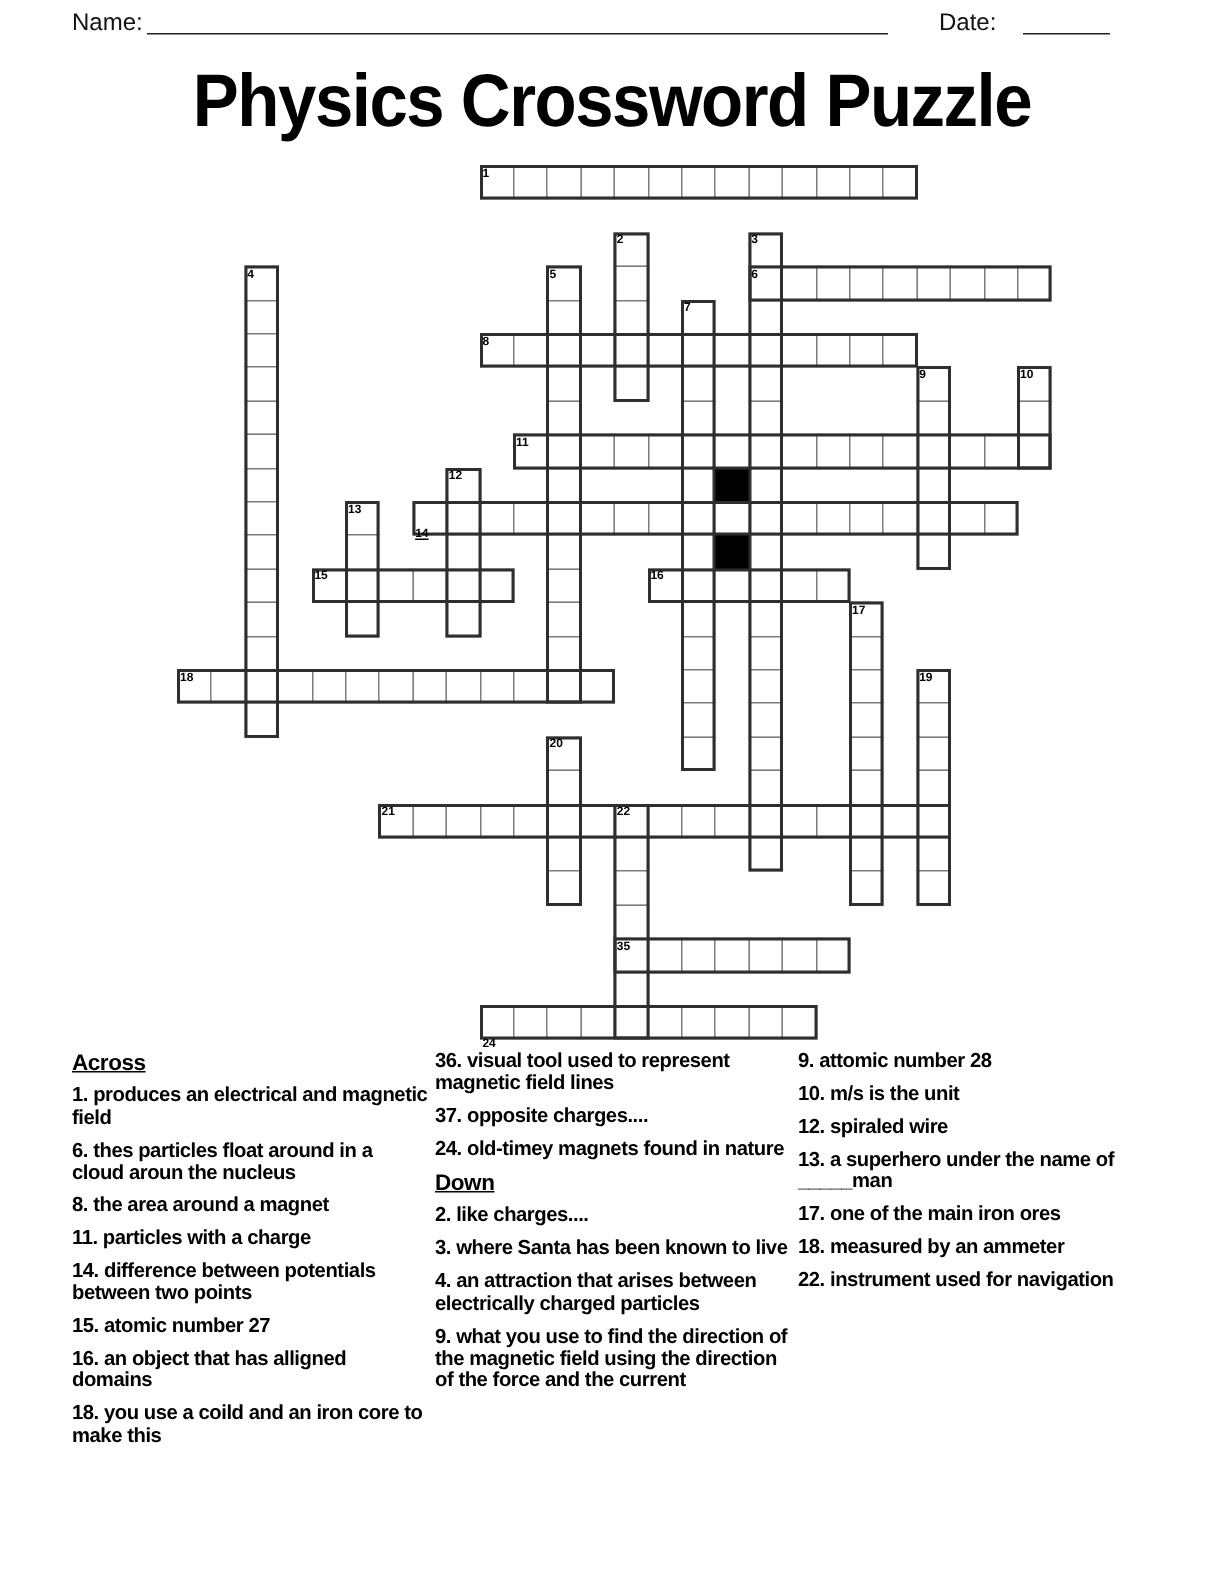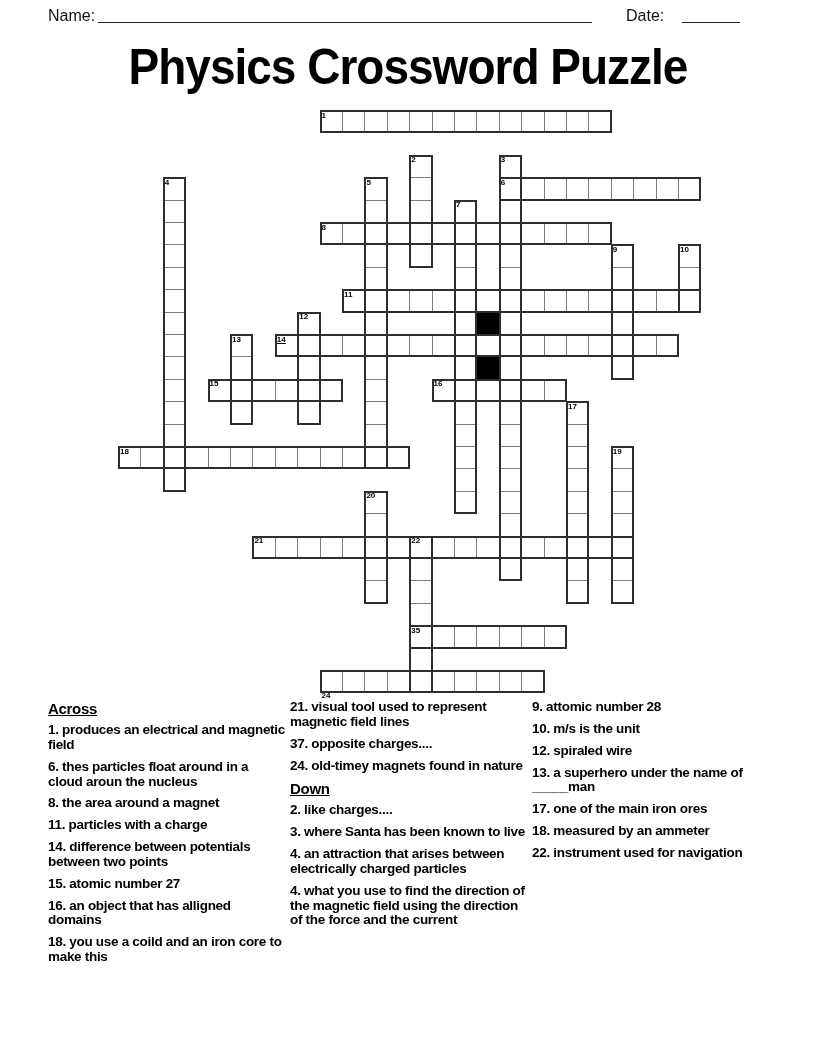--- a/index.html
+++ b/index.html
@@ -273,21 +273,21 @@
       <div class="black-cell" style="left: 358.4px; top: 246.4px; width: 23.4px; height: 23.4px;"></div>
       <div class="word-outline" style="left: 201.6px; top: 0px; width: 292.2px; height: 23.4px;"></div>
       <div class="cell-number" style="left: 201.6px; top: 0px;">1</div>
       <div class="word-outline" style="left: 380.8px; top: 67.2px; width: 202.6px; height: 23.4px;"></div>
       <div class="cell-number" style="left: 380.8px; top: 67.2px;">6</div>
       <div class="word-outline" style="left: 201.6px; top: 112px; width: 292.2px; height: 23.4px;"></div>
       <div class="cell-number" style="left: 201.6px; top: 112px;">8</div>
       <div class="word-outline" style="left: 224px; top: 179.2px; width: 359.4px; height: 23.4px;"></div>
       <div class="cell-number" style="left: 224px; top: 179.2px;">11</div>
       <div class="word-outline" style="left: 156.8px; top: 224px; width: 404.2px; height: 23.4px;"></div>
-      <div class="cell-number" style="left: 156.8px; top: 224px; text-decoration: underline;">14</div>
+      <div class="cell-number" style="left: 156.8px; top: 240px; text-decoration: underline;">14</div>
       <div class="word-outline" style="left: 89.6px; top: 268.8px; width: 135.4px; height: 23.4px;"></div>
       <div class="cell-number" style="left: 89.6px; top: 268.8px;">15</div>
       <div class="word-outline" style="left: 313.6px; top: 268.8px; width: 135.4px; height: 23.4px;"></div>
       <div class="cell-number" style="left: 313.6px; top: 268.8px;">16</div>
       <div class="word-outline" style="left: 0px; top: 336px; width: 292.2px; height: 23.4px;"></div>
       <div class="cell-number" style="left: 0px; top: 336px;">18</div>
       <div class="word-outline" style="left: 134.4px; top: 425.6px; width: 381.8px; height: 23.4px;"></div>
       <div class="cell-number" style="left: 134.4px; top: 425.6px;">21</div>
       <div class="word-outline" style="left: 291.2px; top: 515.2px; width: 157.8px; height: 23.4px;"></div>
       <div class="cell-number" style="left: 291.2px; top: 515.2px;">35</div>
@@ -326,28 +326,28 @@
       <div class="clue-item">1. produces an electrical and magnetic field</div>
       <div class="clue-item">6. thes particles float around in a cloud aroun the nucleus</div>
       <div class="clue-item">8. the area around a magnet</div>
       <div class="clue-item">11. particles with a charge</div>
       <div class="clue-item">14. difference between potentials between two points</div>
       <div class="clue-item">15. atomic number 27</div>
       <div class="clue-item">16. an object that has alligned domains</div>
       <div class="clue-item">18. you use a coild and an iron core to make this</div>
     </div>
   <div class="clue-col" id="clue-col-2">
-      <div class="clue-item">21. visual tool used to represent magnetic field lines</div>
+      <div class="clue-item">36. visual tool used to represent magnetic field lines</div>
       <div class="clue-item">37. opposite charges....</div>
       <div class="clue-item">24. old-timey magnets found in nature</div>
       <div class="clue-header">Down</div>
       <div class="clue-item">2. like charges....</div>
       <div class="clue-item">3. where Santa has been known to live</div>
       <div class="clue-item">4. an attraction that arises between electrically charged particles</div>
-      <div class="clue-item">4. what you use to find the direction of the magnetic field using the direction of the force and the current</div>
+      <div class="clue-item">9. what you use to find the direction of the magnetic field using the direction of the force and the current</div>
     </div>
   <div class="clue-col" id="clue-col-3">
       <div class="clue-item">9. attomic number 28</div>
       <div class="clue-item">10. m/s is the unit</div>
       <div class="clue-item">12. spiraled wire</div>
       <div class="clue-item">13. a superhero under the name of _____man</div>
       <div class="clue-item">17. one of the main iron ores</div>
       <div class="clue-item">18. measured by an ammeter</div>
       <div class="clue-item">22. instrument used for navigation</div>
     </div>

